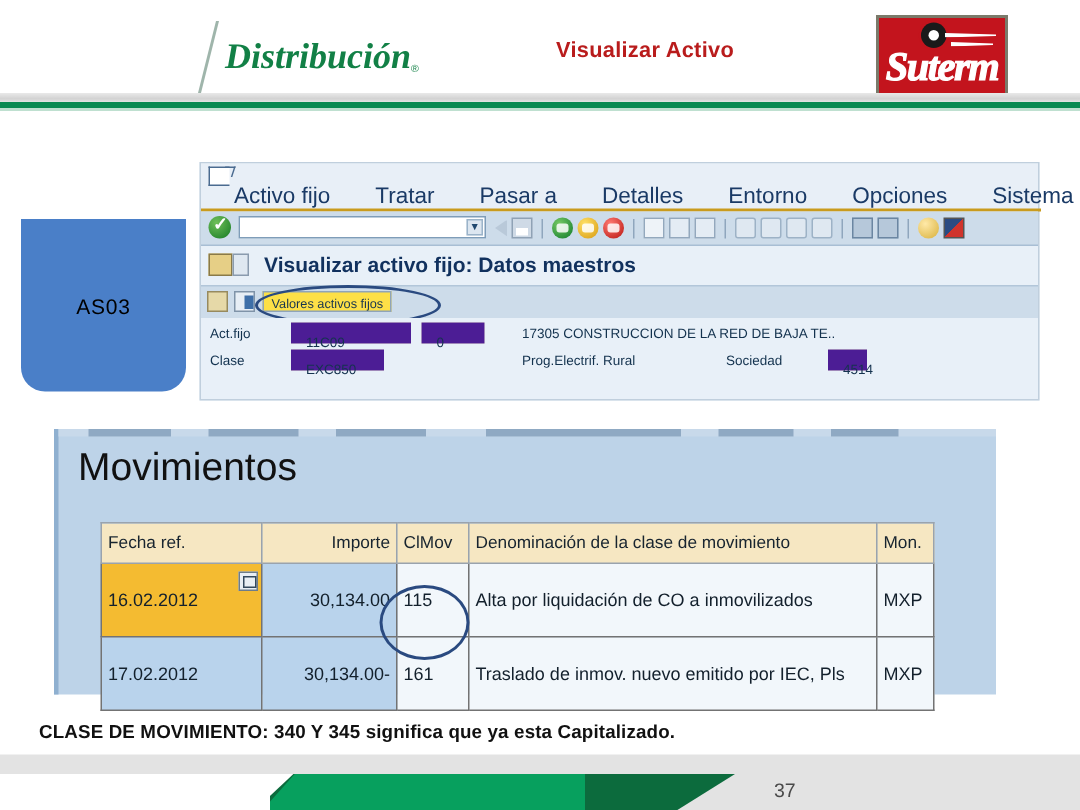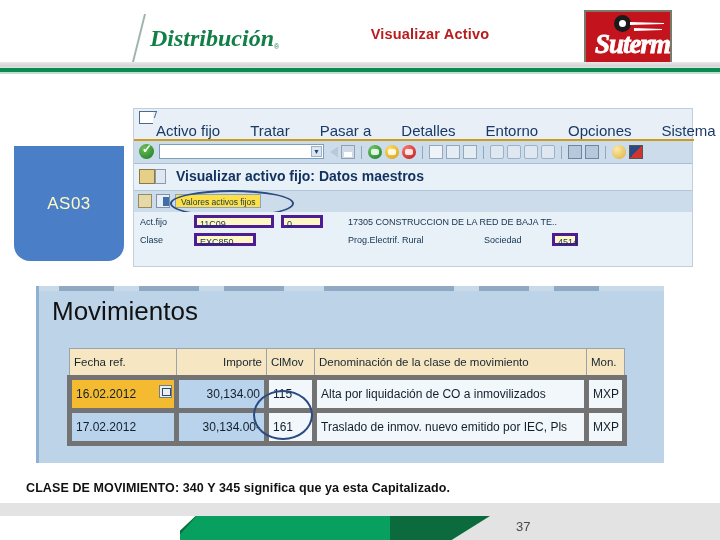--- a/index.html
+++ b/index.html
@@ -63,21 +63,21 @@
     position:absolute;left:44px;top:10px;width:34px;height:3px;
     background:#ffffff;
     clip-path:polygon(0 0,100% 35%,100% 65%,0 100%);
   }
   .suterm-ray2{
     position:absolute;left:48px;top:16px;width:28px;height:3px;
     background:#ffffff;
     clip-path:polygon(0 0,100% 35%,100% 65%,0 100%);
   }
   .suterm-word{
-    position:absolute;left:0;top:17px;width:84px;text-align:right;
+    position:absolute;left:0;top:17px;width:84px;text-align:center;
     font-family:"Liberation Serif", serif;
     font-weight:bold;font-style:italic;font-size:27px;
     color:#ffffff;letter-spacing:-1px;
     -webkit-text-stroke:0.8px #ffffff;
   }
 
   .hdr-rule-grey{
     position:absolute;left:0;top:62px;width:720px;height:7px;
     background:linear-gradient(180deg,#e9e9e9 0%,#d2d2d2 55%,#ededed 100%);
   }
@@ -91,21 +91,21 @@
   }
 
   
   .as03-box{
     position:absolute;left:14px;top:146px;width:110px;height:115px;
     background:#4a7fc8;
     border-radius:0 0 16px 16px;
     display:flex;align-items:center;justify-content:center;
   }
   .as03-box span{
-    font-size:17px;color:#fef9c3;font-weight:normal;letter-spacing:.5px;
+    font-size:14px;color:#000000;font-weight:normal;letter-spacing:.5px;
   }
 
   
   .sap-win{
     position:absolute;left:133px;top:108px;width:560px;height:159px;
     background:#e8f0f8;
     border:1px solid #c0cfdd;
     box-sizing:border-box;
     font-family:"Liberation Sans", sans-serif;
   }
@@ -234,21 +234,21 @@
     pointer-events:none;
   }
 
   .sap-fields{
     position:absolute;left:0;top:103px;width:100%;height:54px;
     background:#e8f0f8;
   }
   .fl{position:absolute;font-size:9px;color:#12324f;white-space:nowrap;}
   .fv{
     position:absolute;height:13px;line-height:13px;
-    background:#fef9c3;border:3px solid #4c1d95;box-sizing:border-box;
+    background:#fef9c3;border:7px solid #4c1d95;box-sizing:border-box;
     font-size:9px;color:#15334f;padding:0 3px;white-space:nowrap;
   }
   .ftext{position:absolute;font-size:9px;color:#13324e;white-space:nowrap;}
 
   
   .mov-panel{
     position:absolute;left:36px;top:286px;width:628px;height:177px;
     background:#bdd3e8;
     border-left:3px solid #8fb0d0;
     box-sizing:border-box;
@@ -276,23 +276,23 @@
     font-weight:normal;
     color:#17242f;
     height:26px;
     padding:0 4px;
     text-align:left;
     white-space:nowrap;
     font-size:11.5px;
   }
   .mov-table th.num{text-align:right;}
   .mov-table td{
-    border:5px solid #737373;
+    border:1px solid #737373;
     height:28px;
-    padding:0 4px;
+    padding:10px 4px;
     white-space:nowrap;
     color:#13202c;
     font-size:12px;
   }
   .cell-blue{background:#b9d3ec;}
   .cell-white{background:#f2f7fb;}
   .cell-amber{background:#f4bb31;position:relative;}
   .num{text-align:right;}
   .sel-ico{
     position:absolute;right:2px;top:5px;width:13px;height:13px;

